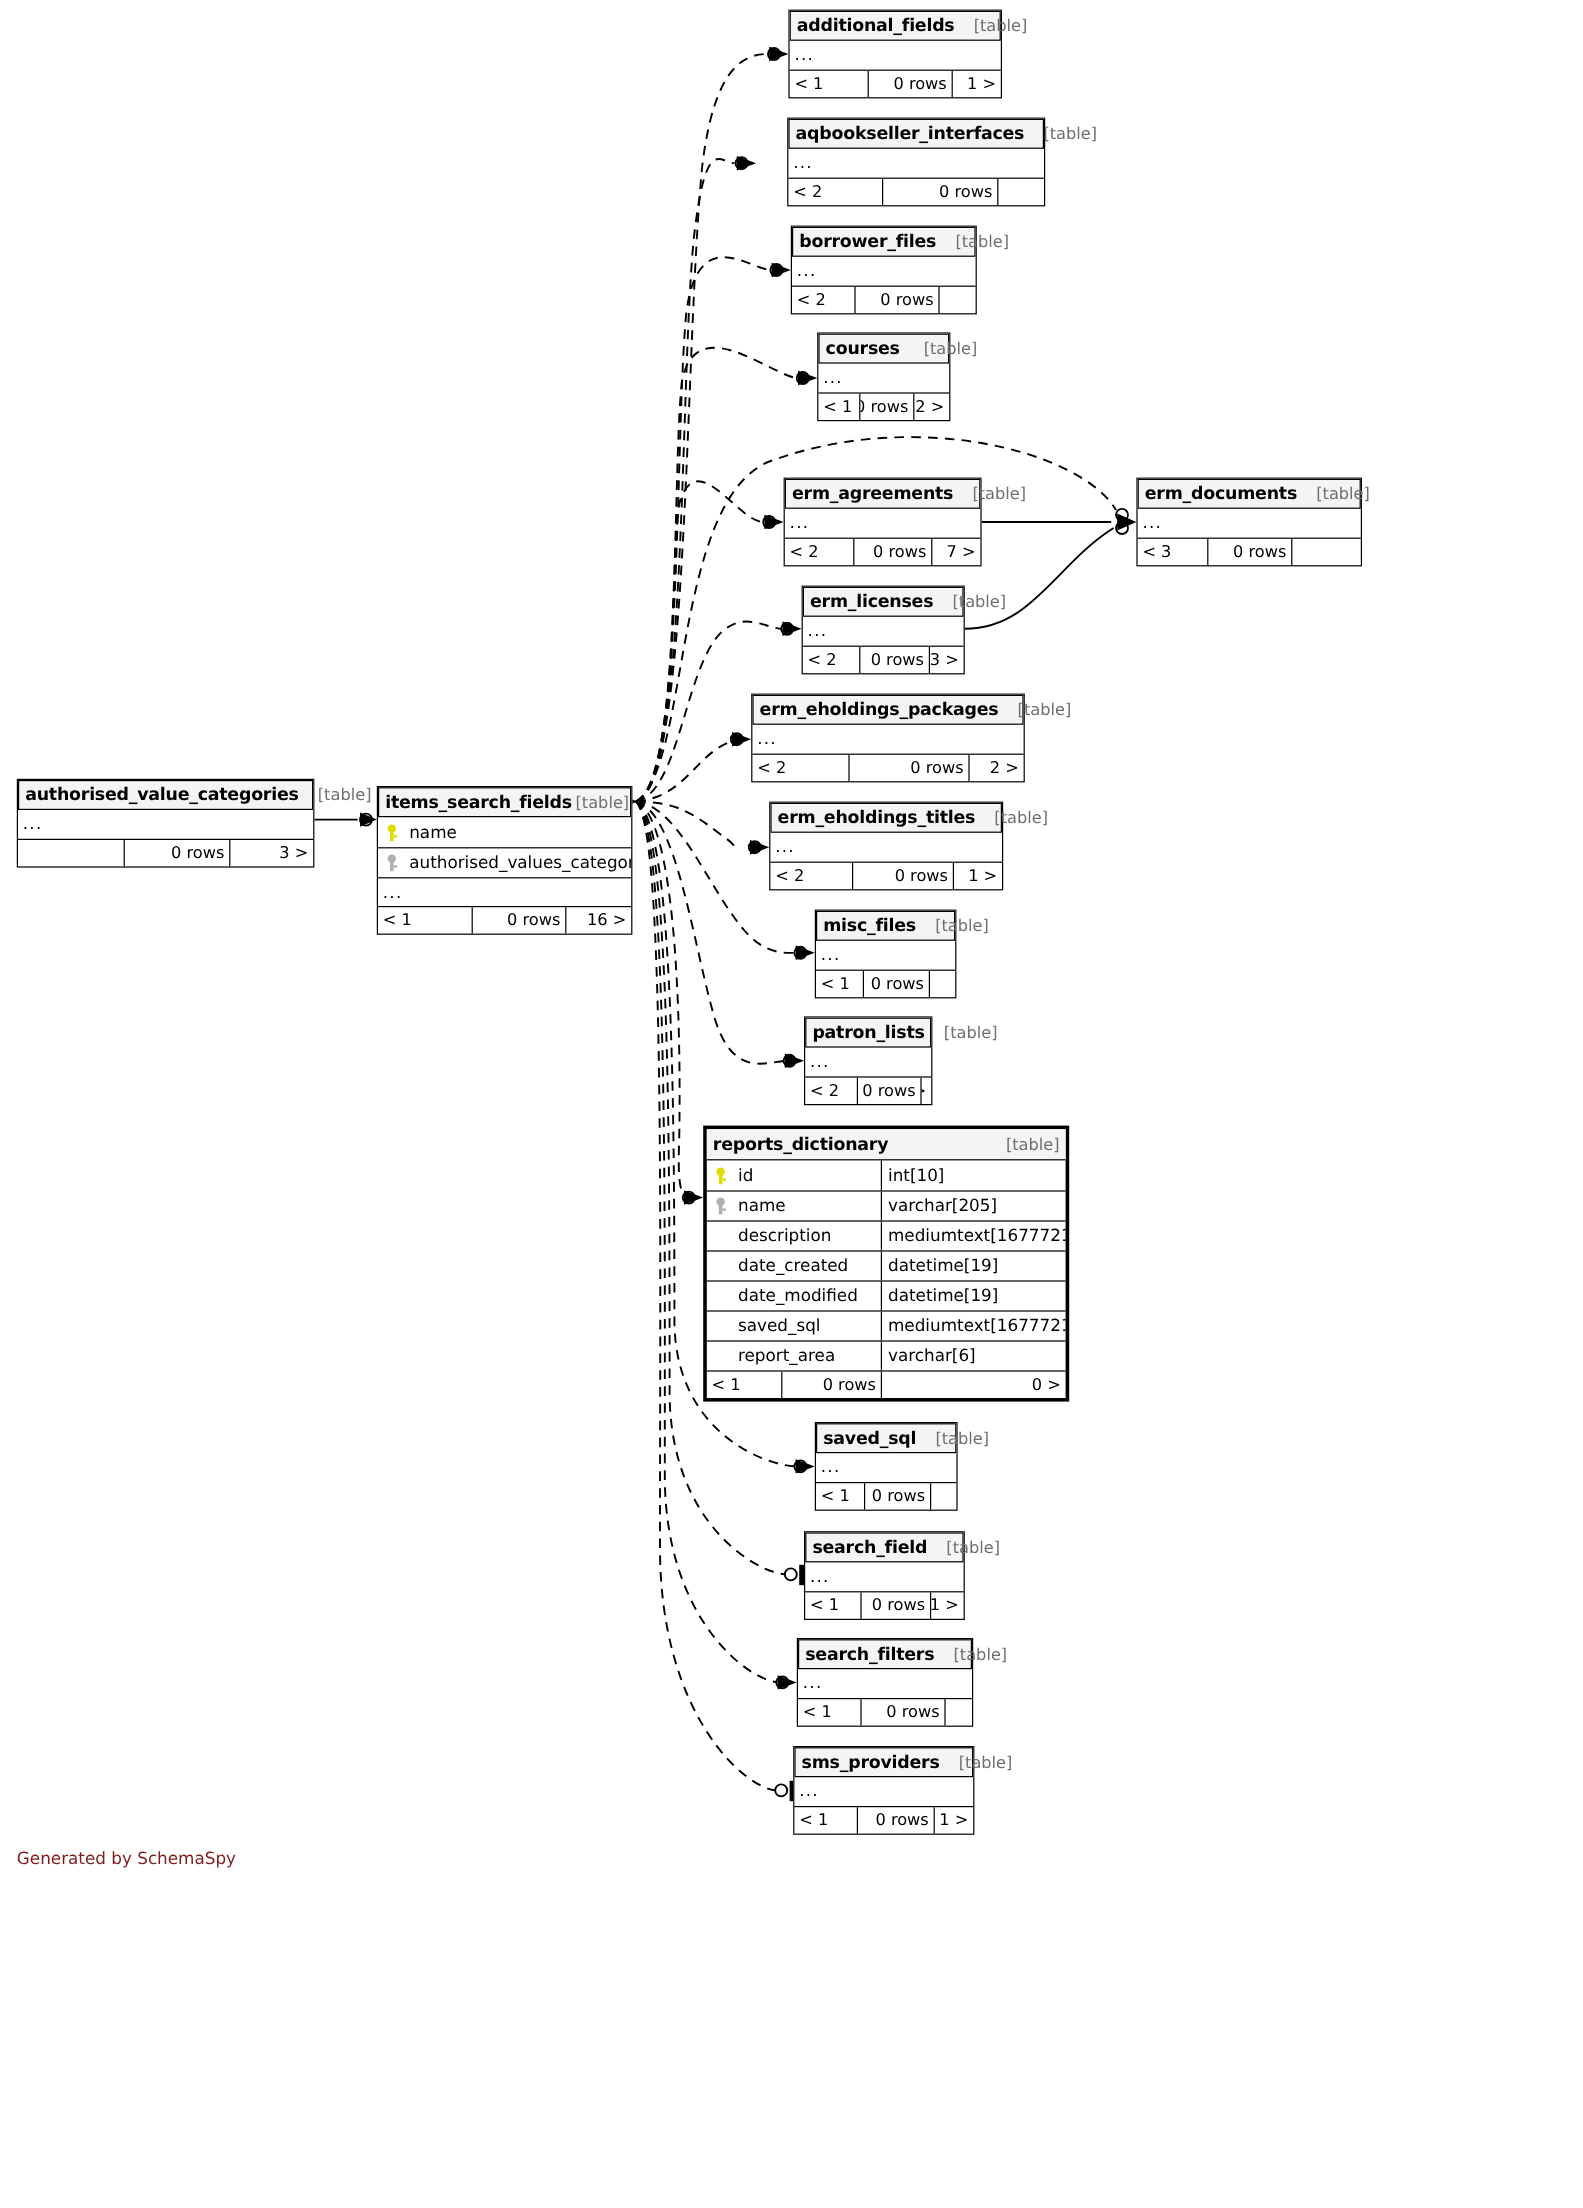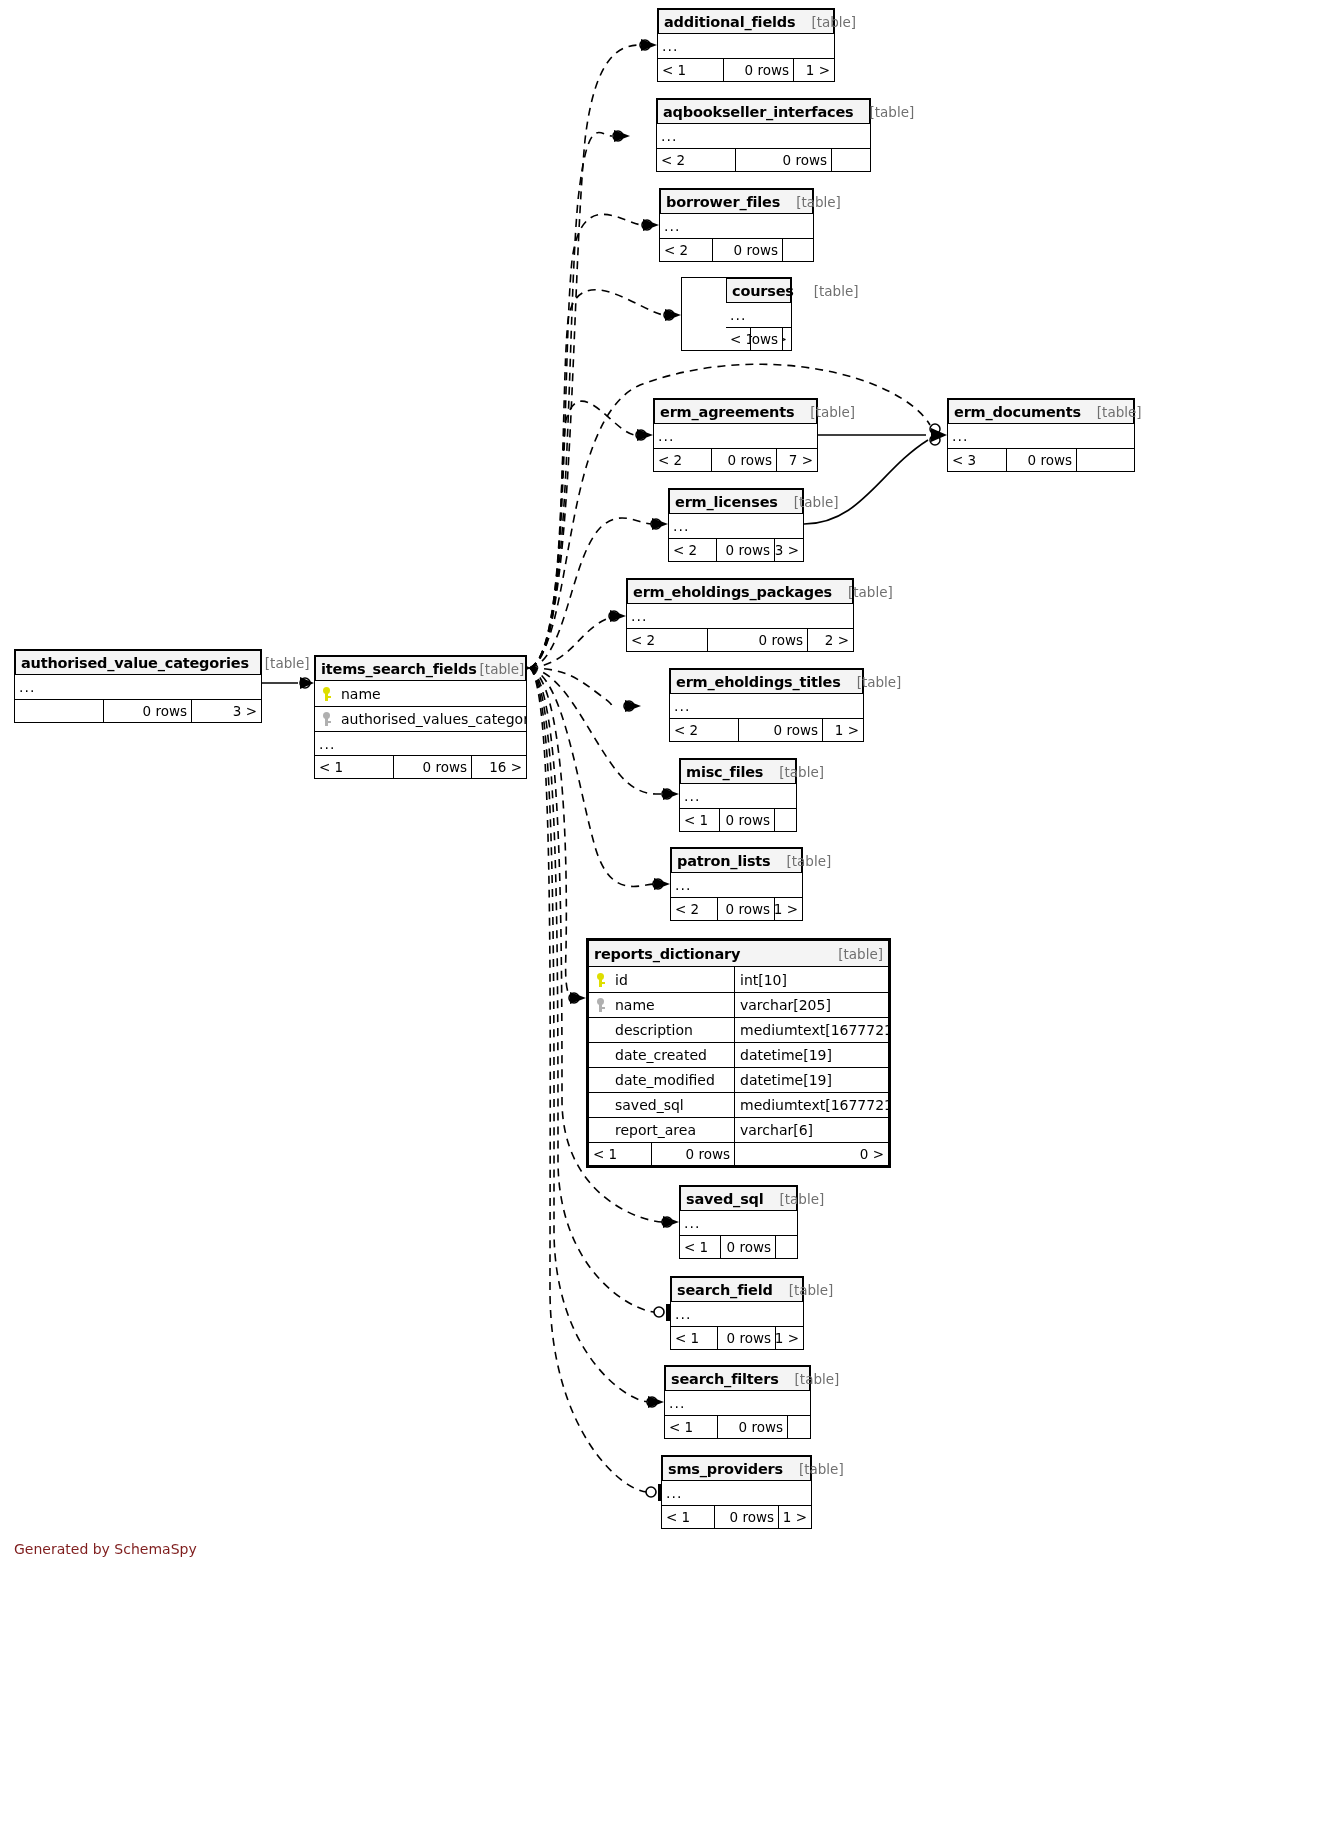--- a/index.html
+++ b/index.html
@@ -412,21 +412,21 @@
           <span class="tname">borrower_files</span>
           <span class="ttag">[table]</span>
         </div>
         <div class="ellipsis-row">...</div>
         <div class="foot">
           <div class="f-left" style="width: 52px;">&lt; 2</div>
           <div class="f-mid" style="width: 70px;">0 rows</div>
           <div class="f-right" style="flex: 1 1 0%;"></div>
         </div>
       </div>
-      <div class="tbl" style="left: 681px; top: 277px; width: 111px; padding-left: 44px;">
+      <div class="tbl" style="left: 681px; top: 277px; width: 111px;">
         <div class="hdr tight">
           <span class="tname">courses</span>
           <span class="ttag" style="margin-left: 4px;">[table]</span>
         </div>
         <div class="ellipsis-row">...</div>
         <div class="foot">
           <div class="f-left" style="width: 34px;">&lt; 1</div>
           <div class="f-mid" style="width: 45px;">0 rows</div>
           <div class="f-right" style="flex: 1 1 0%;">2 &gt;</div>
         </div>
@@ -472,21 +472,21 @@
           <span class="tname">erm_eholdings_packages</span>
           <span class="ttag">[table]</span>
         </div>
         <div class="ellipsis-row">...</div>
         <div class="foot">
           <div class="f-left" style="width: 80px;">&lt; 2</div>
           <div class="f-mid" style="width: 100px;">0 rows</div>
           <div class="f-right" style="flex: 1 1 0%;">2 &gt;</div>
         </div>
       </div>
-      <div class="tbl" style="left: 641px; top: 668px; width: 195px; margin-left: 28px;">
+      <div class="tbl" style="left: 641px; top: 668px; width: 195px;">
         <div class="hdr tight">
           <span class="tname">erm_eholdings_titles</span>
           <span class="ttag">[table]</span>
         </div>
         <div class="ellipsis-row">...</div>
         <div class="foot">
           <div class="f-left" style="width: 68px;">&lt; 2</div>
           <div class="f-mid" style="width: 84px;">0 rows</div>
           <div class="f-right" style="flex: 1 1 0%;">1 &gt;</div>
         </div>
@@ -496,21 +496,21 @@
           <span class="tname">misc_files</span>
           <span class="ttag">[table]</span>
         </div>
         <div class="ellipsis-row">...</div>
         <div class="foot">
           <div class="f-left" style="width: 39px;">&lt; 1</div>
           <div class="f-mid" style="width: 55px;">0 rows</div>
           <div class="f-right" style="flex: 1 1 0%;"></div>
         </div>
       </div>
-      <div class="tbl" style="left: 670px; top: 847px; width: 133px;">
+      <div class="tbl" style="left: 670px; top: 847px; width: 107px;">
         <div class="hdr tight">
           <span class="tname">patron_lists</span>
           <span class="ttag">[table]</span>
         </div>
         <div class="ellipsis-row">...</div>
         <div class="foot">
           <div class="f-left" style="width: 46px;">&lt; 2</div>
           <div class="f-mid" style="width: 57px;">0 rows</div>
           <div class="f-right" style="flex: 1 1 0%;">1 &gt;</div>
         </div>

